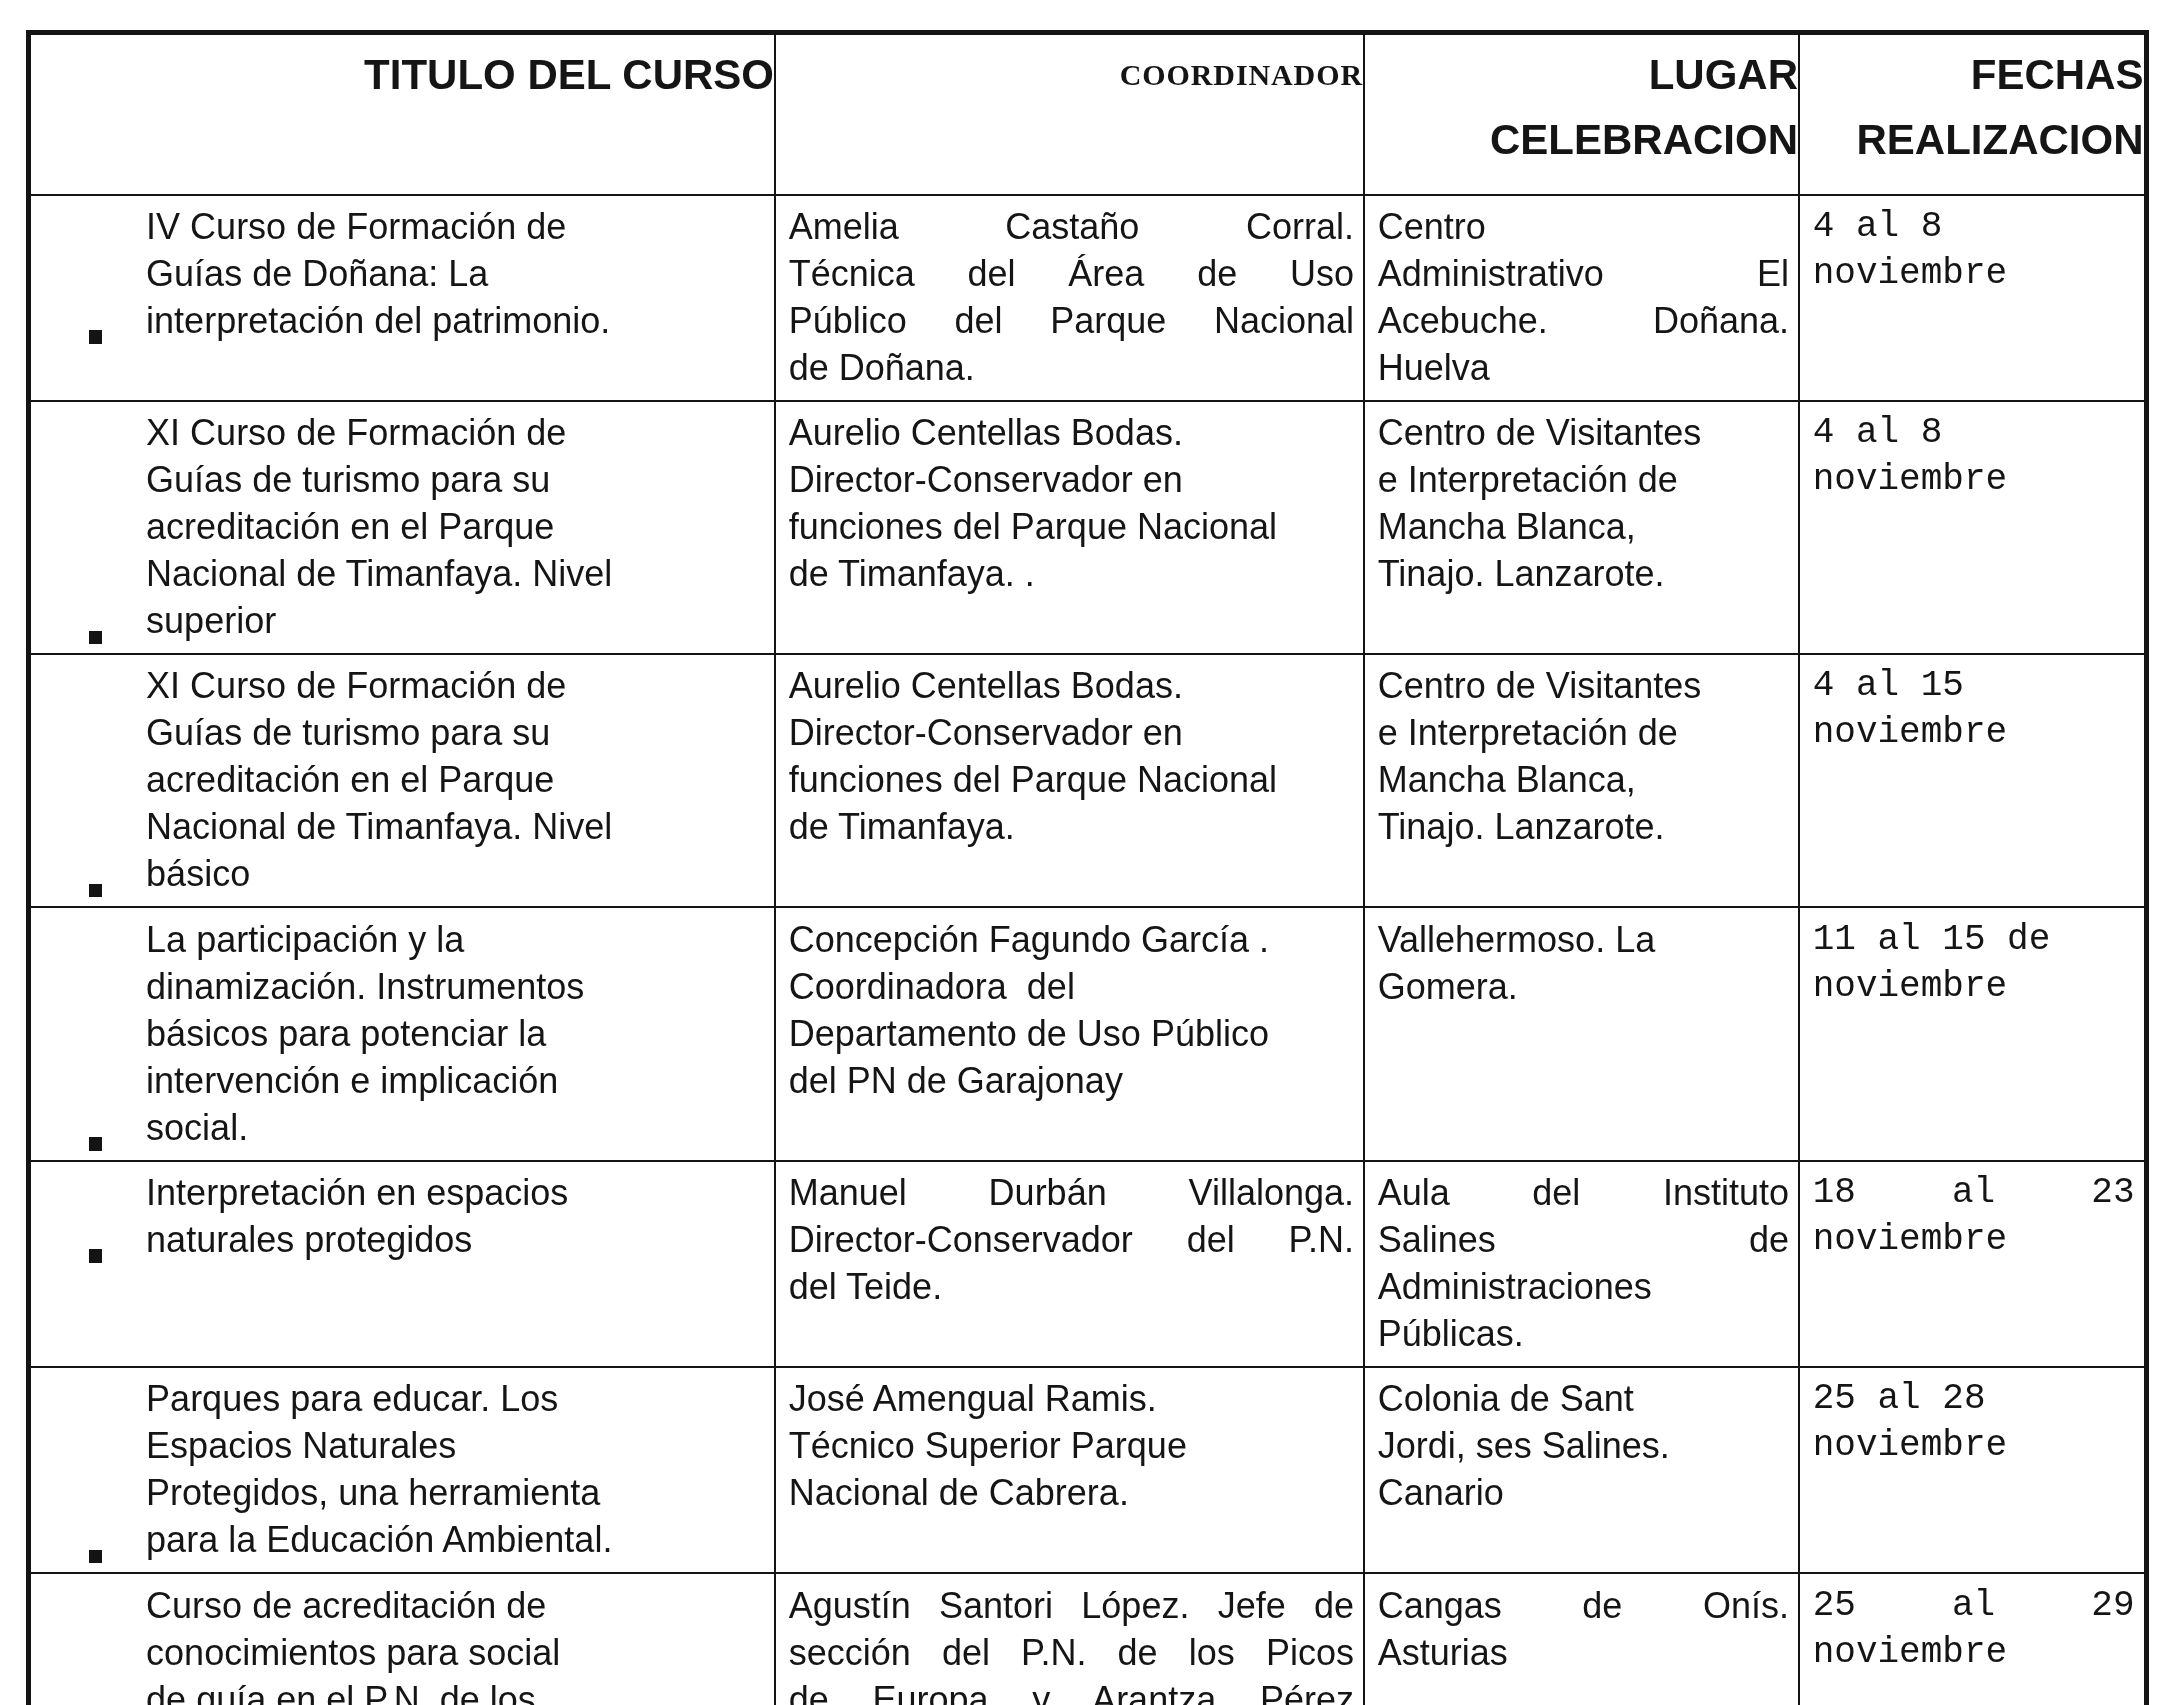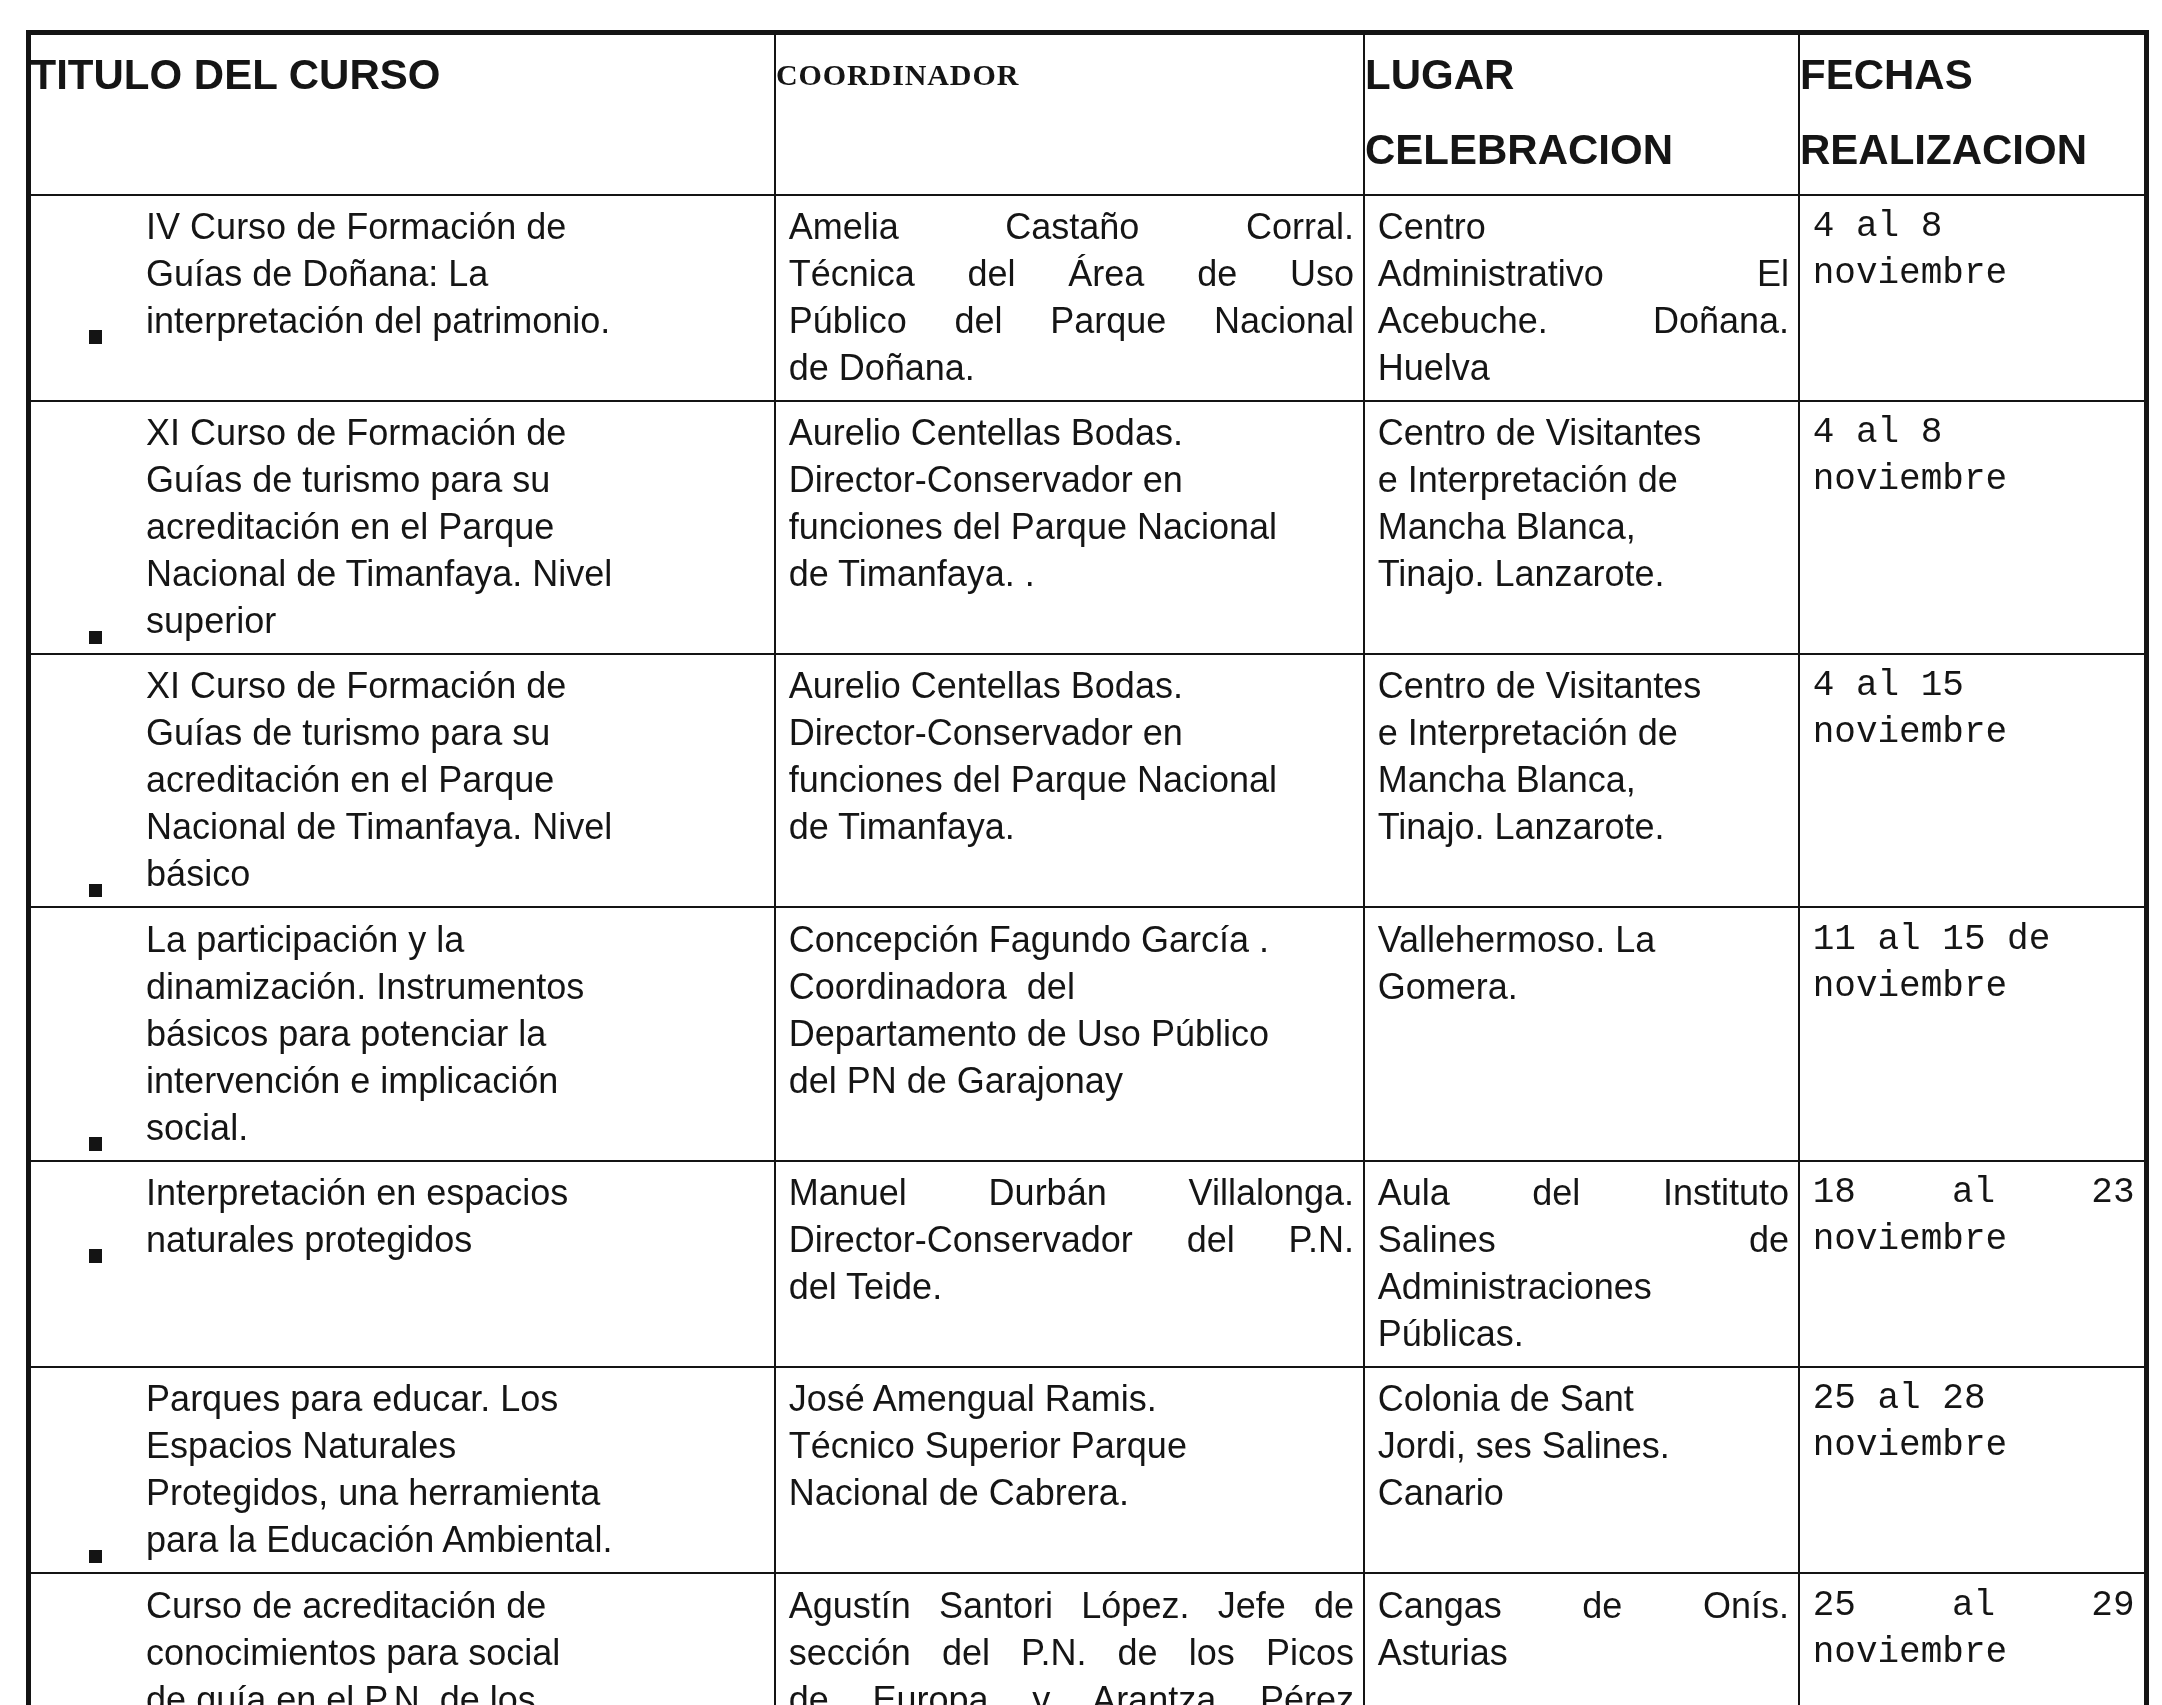--- a/index.html
+++ b/index.html
@@ -21,30 +21,30 @@
   }
   th,td{
     border:2.7px solid #141414;
     vertical-align:top;
     padding:0;
   }
   th{
     height:153px;
     font-weight:bold;
     font-size:42px;
-    text-align:left;
+    text-align:right;
     padding-top:5.5px;
   }
   th.serif{
     font-family:"Liberation Serif", serif;
     font-size:30px;
     letter-spacing:0.9px;
   }
   .hl{margin-top:9px;line-height:49px;}
-  .hl + .hl{margin-top:26px;}
+  .hl + .hl{margin-top:16px;}
   td{
     font-size:36px;
     line-height:47px;
   }
   td.c-titulo{padding:7.3px 9px 9px 11px;}
   td.c-coordinador{padding:7.3px 9px 9px 12.7px;}
   td.c-lugar{padding:7.3px 9px 9px 12.7px;}
   td.c-fechas{padding:7.3px 9px 9px 12.7px;font-family:Liberation Mono, monospace;}
   .tw{display:flex;align-items:flex-end;}
   .bullet{

